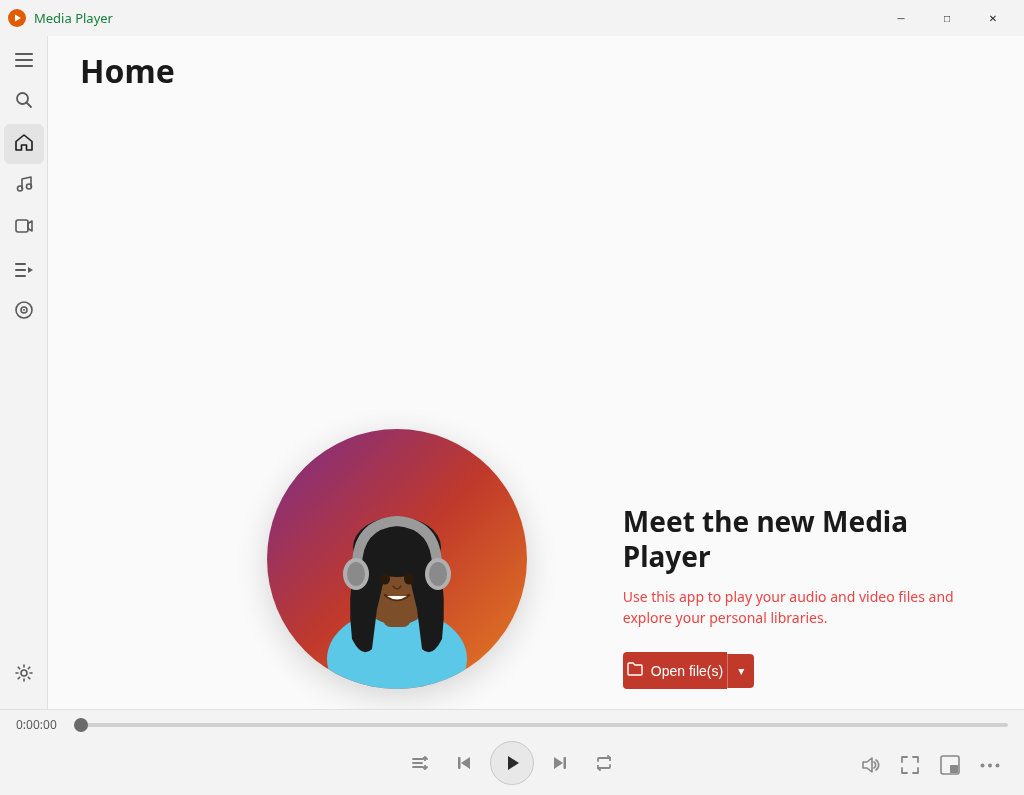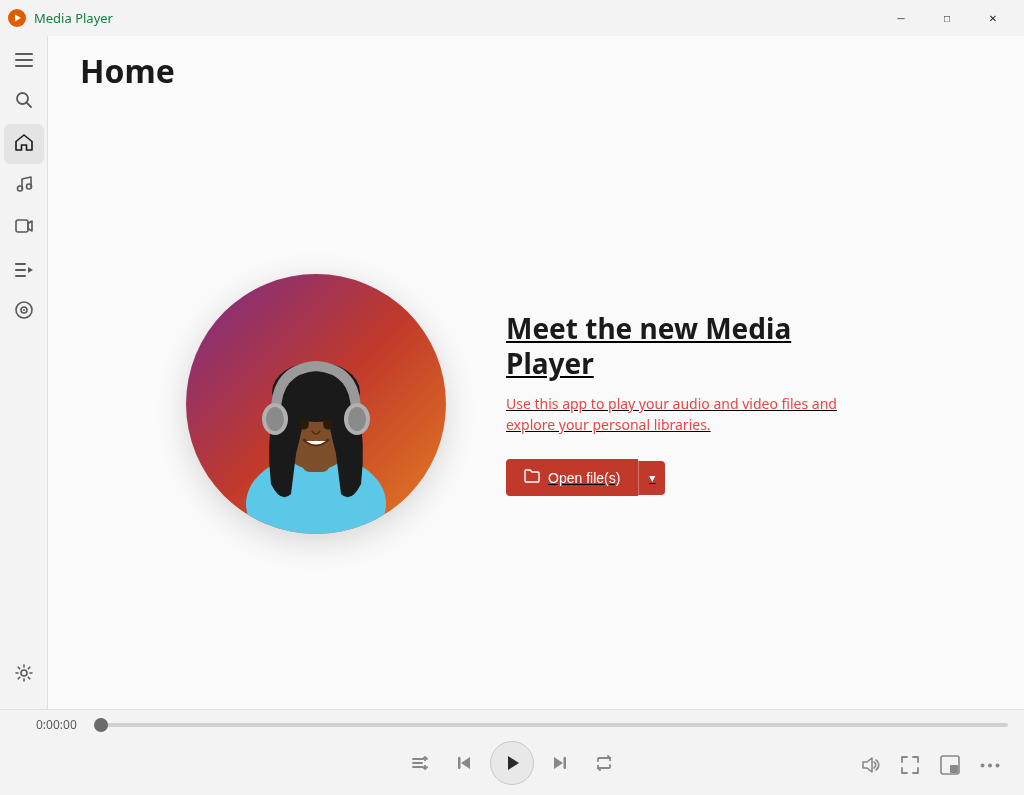--- a/index.html
+++ b/index.html
@@ -94,42 +94,41 @@
       flex-direction: column;
       align-items: center;
       padding-bottom: 8px;
     }
 
     
     .content {
       flex: 1;
       background: #fafafa;
       display: flex;
-      flex-direction: column;
+      flex-direction: row;
       overflow: hidden;
     }
     .content-header {
       padding: 16px 32px 8px 32px;
     }
     .page-title {
       font-size: 32px;
       font-weight: 700;
       color: #1a1a1a;
       line-height: 1.2;
     }
 
     
     .hero-section {
       flex: 1;
       display: flex;
-      align-items: center;
+      align-items: flex-end;
       justify-content: center;
       padding: 20px 60px;
-      gap: 60px;
-      text-decoration: underline;
+      gap: 96px;
     }
 
     
     .character-circle {
       width: 260px;
       height: 260px;
       border-radius: 50%;
       overflow: hidden;
       flex-shrink: 0;
       position: relative;
@@ -160,21 +159,21 @@
     }
     .open-files-btn-group {
       display: flex;
       align-items: center;
     }
     .open-files-btn {
       background: #c0392b;
       color: white;
       border: none;
       border-radius: 4px 0 0 4px;
-      padding: 10px 18px;
+      padding: 10px 4px;
       font-size: 14px;
       cursor: pointer;
       display: flex;
       align-items: center;
       gap: 8px;
       font-weight: 500;
     }
     .open-files-dropdown {
       background: #c0392b;
       color: white;
@@ -197,21 +196,20 @@
     .progress-bar-row {
       display: flex;
       align-items: center;
       padding: 6px 16px 2px 16px;
       gap: 10px;
     }
     .time-label {
       font-size: 12px;
       color: #5a5a5a;
       min-width: 48px;
-      margin-left: 20px;
     }
     .progress-track {
       flex: 1;
       height: 4px;
       background: #d0d0d0;
       border-radius: 2px;
       position: relative;
     }
     .progress-thumb {
       width: 14px;

